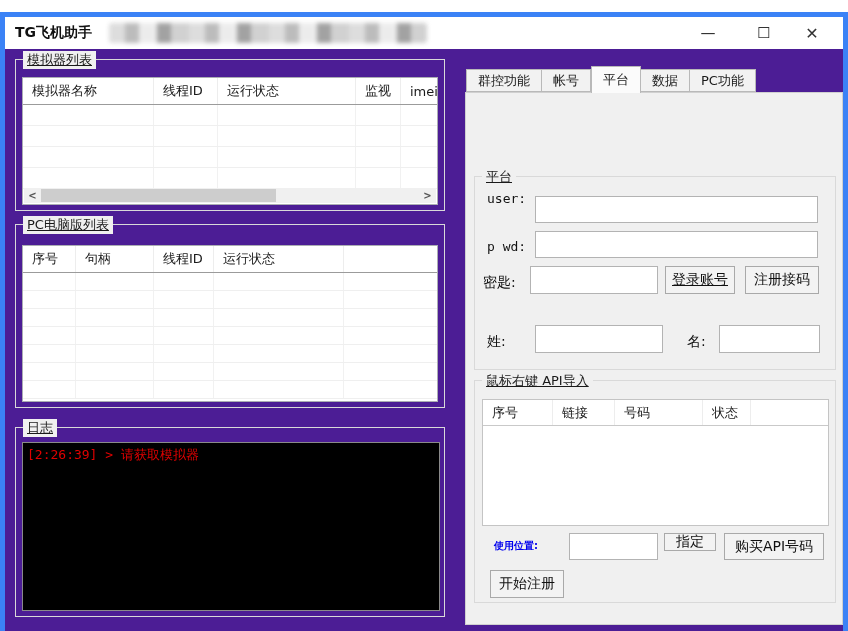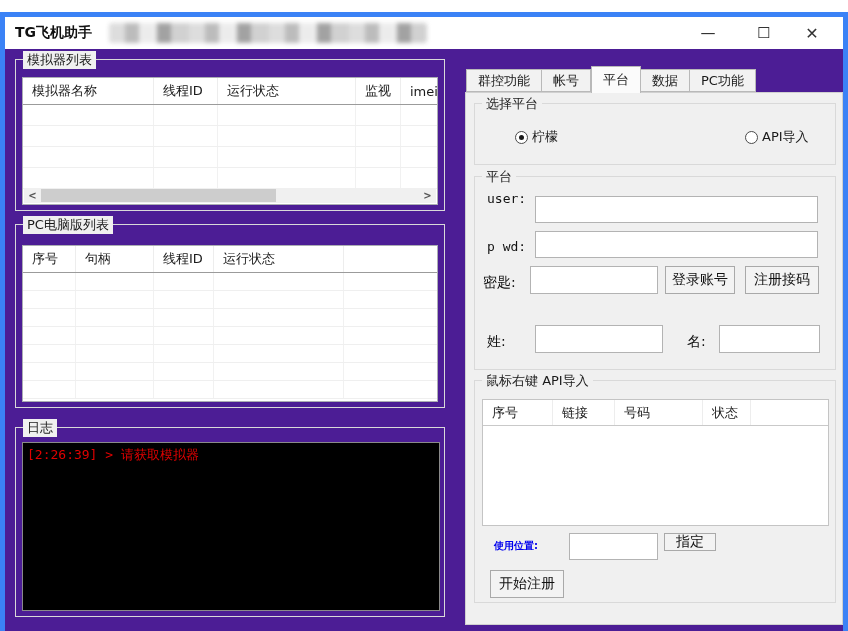--- a/index.html
+++ b/index.html
@@ -15,21 +15,21 @@
               background:repeating-linear-gradient(90deg,#dcdcdc 0 16px,#b9b9b9 16px 30px,#ececec 30px 48px,#9e9e9e 48px 62px,#cfcfcf 62px 80px);
               filter:blur(2px); opacity:.95; }
   .win-btn { position:absolute; top:0; width:46px; height:32px; display:flex; align-items:center; justify-content:center;
              font-size:15px; color:#333; background:transparent; cursor:default; }
   .win-btn.min { right:112px; }
   .win-btn.max { right:56px; }
   .win-btn.close { right:8px; font-size:16px; }
 
   
   .groupbox { position:absolute; border:1px solid #d9d9d9; }
-  .groupbox .legend { position:absolute; top:-9px; left:7px; background:#f0f0f0; padding:0 4px; font-size:13px; color:#1a1a1a; white-space:nowrap; }
+  .groupbox .legend { position:absolute; top:-9px; left:7px; background:#f0f0f0; padding:0 4px; font-size:13px; color:#1a1a1a; white-space:nowrap;text-decoration:underline; }
 
   
   .listview { position:absolute; background:#fff; border:1px solid #abadb3; overflow:hidden; }
   .lv-header { display:flex; height:27px; border-bottom:1px solid #9b9b9b; background:#fff;text-align:right; }
   .lv-col { display:flex; align-items:center; padding-left:9px; font-size:13px; border-right:1px solid #ededed; overflow:hidden; white-space:nowrap; }
   .lv-row { display:flex; border-bottom:1px solid #efefef; }
   .lv-cell { border-right:1px solid #f1f1f1; height:100%; }
 
   
   .hscroll { position:absolute; left:1px; right:1px; bottom:1px; height:15px; background:#f0f0f0; display:flex; }
@@ -182,44 +182,33 @@
   <div class="tabstrip">
     <div class="tab">群控功能</div>
     <div class="tab">帐号</div>
     <div class="tab active">平台</div>
     <div class="tab">数据</div>
     <div class="tab">PC功能</div>
   </div>
 
   <div class="tabpanel">
 
-    <div class="groupbox" style="left:8px; top:10px; width:362px; height:62px;">
-      <span class="legend" style="background:#f0f0f0;">选择平台</span>
-      <div class="radio checked" style="left:40px; top:24px;">
-        <span class="dot"></span>
-        <span>柠檬</span>
-      </div>
-      <div class="radio" style="left:270px; top:24px;">
-        <span class="dot"></span>
-        <span>API导入</span>
-      </div>
-    </div>
 
     <div class="groupbox" style="left:8px; top:83px; width:362px; height:194px;">
       <span class="legend">平台</span>
 
       <span class="field-label" style="left:12px; top:14px;">user:</span>
       <input class="textbox" style="left: 60px; top: 19px; width: 283px; height: 27px;">
 
       <span class="field-label" style="left:12px; top:62px;">p wd:</span>
       <input class="textbox" style="left: 60px; top: 54px; width: 283px; height: 27px;">
 
       <span class="cn-label" style="left:8px; top:97px;">密匙:</span>
       <input class="textbox" style="left: 55px; top: 89px; width: 128px; height: 28px;">
-      <div class="btn" style="left:190px; top:89px; width:70px; height:28px;">登录账号</div>
+      <div class="btn" style="left:190px; top:89px; width:70px; height:28px;text-decoration:underline;">登录账号</div>
       <div class="btn" style="left:270px; top:89px; width:74px; height:28px;">注册接码</div>
 
       <span class="cn-label" style="left:12px; top:156px;">姓:</span>
       <input class="textbox" style="left: 60px; top: 148px; width: 128px; height: 28px;">
       <span class="cn-label" style="left:212px; top:156px;">名:</span>
       <input class="textbox" style="left: 244px; top: 148px; width: 101px; height: 28px;">
     </div>
 
     <div class="groupbox" style="left:8px; top:287px; width:362px; height:223px;">
       <span class="legend">鼠标右键 API导入</span>
@@ -230,18 +219,19 @@
           <div class="lv-col" style="width:62px;">链接</div>
           <div class="lv-col" style="width:88px;">号码</div>
           <div class="lv-col" style="width:48px;">状态</div>
           <div class="lv-col" style="flex:1; border-right:none;"></div>
         </div>
       </div>
 
       <span class="blue-label" style="left:19px; top:158px;">使用位置:</span>
       <input class="textbox" style="left: 94px; top: 152px; width: 89px; height: 27px;">
       <div class="btn" style="left:189px; top:152px; width:52px; height:18px;">指定</div>
+      <div class="btn" style="left:249px; top:152px; width:100px; height:27px;">购买API号码</div>
 
       <div class="btn" style="left:15px; top:189px; width:74px; height:28px;">开始注册</div>
     </div>
 
   </div>
 </div>
 
 </body></html>

